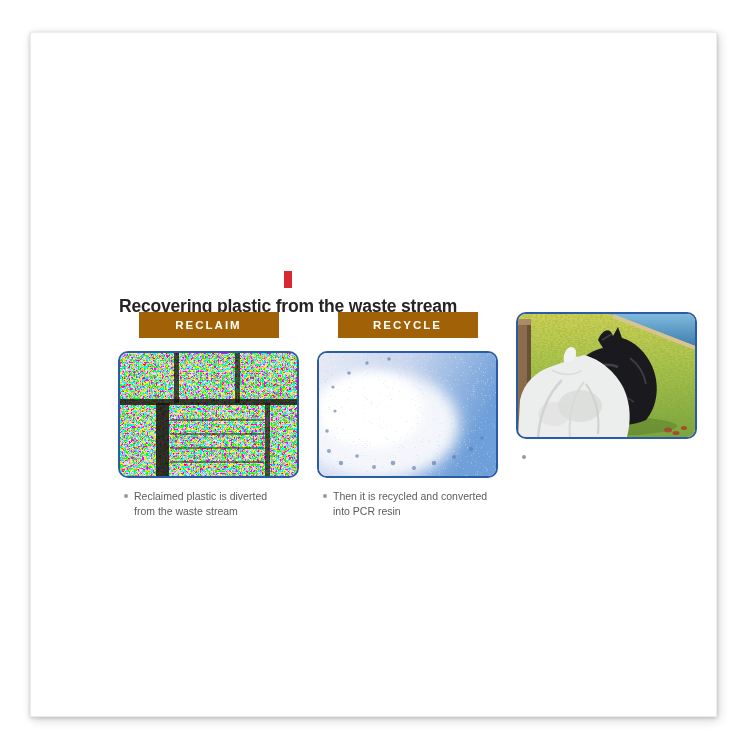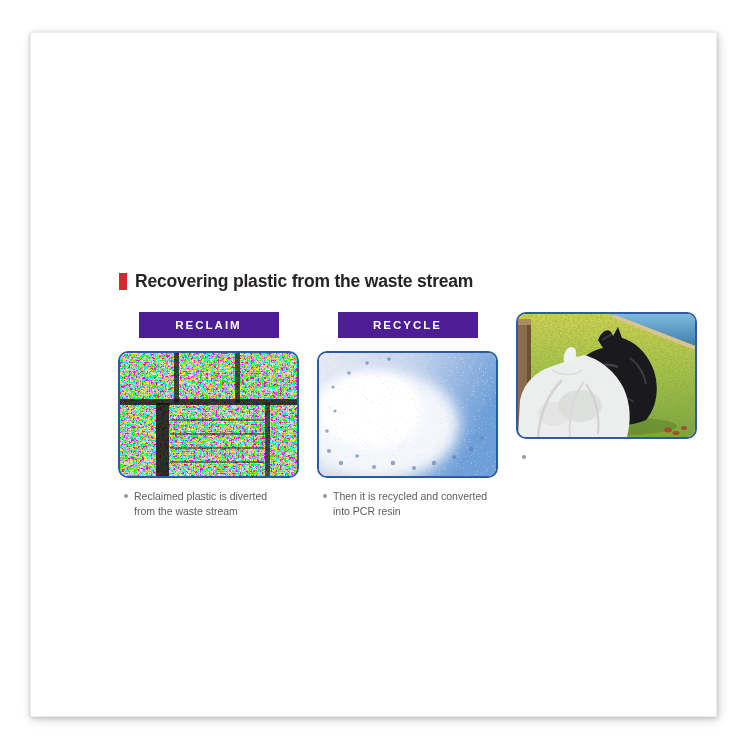--- a/index.html
+++ b/index.html
@@ -5,34 +5,34 @@
   html,body{margin:0;padding:0;background:#ffffff;}
   body{width:750px;height:750px;position:relative;font-family:"Liberation Sans",sans-serif;overflow:hidden;}
 
   .card{
     position:absolute;left:30px;top:32px;width:685px;height:683px;
     background:#ffffff;border:1px solid #ececec;
     box-shadow:0 1px 4px rgba(0,0,0,.18), 2px 3px 10px rgba(0,0,0,.16);
   }
 
   .title-row{
-    position:absolute;left:88px;top:238px;display:flex;align-items:center;gap:8px;
+    position:absolute;left:88px;top:238px;display:flex;align-items:center;gap:8px;flex-direction:column;
   }
   .title-bullet{width:8px;height:17px;background:#d7282f;flex:none;}
   .page-title{
     font-size:17.5px;font-weight:bold;color:#272324;letter-spacing:-0.2px;white-space:nowrap;
   }
 
   .columns{
     position:absolute;left:87px;top:279px;width:579px;display:flex;gap:18px;
   }
   .col{width:181px;flex:none;}
 
   .banner{
-    width:140px;height:26px;margin:0 auto 13px auto;background:#4c1d95;
+    width:140px;height:26px;margin:0 auto 13px auto;background:#a16207;
     color:#ffffff;font-size:11.5px;font-weight:bold;letter-spacing:2px;
     line-height:26px;text-align:center;
   }
 
   .photo{
     width:181px;height:127px;box-sizing:border-box;border:2px solid #2b5ba6;
     border-radius:10px;overflow:hidden;background:#fff;
   }
   .photo svg{display:block;width:100%;height:100%;}
 

